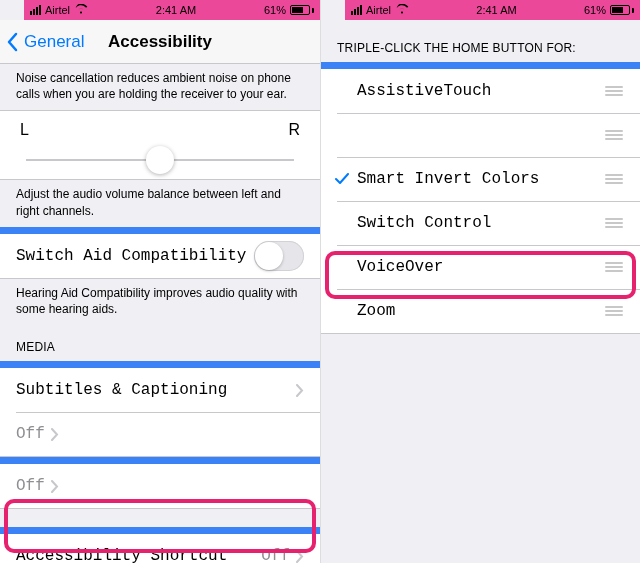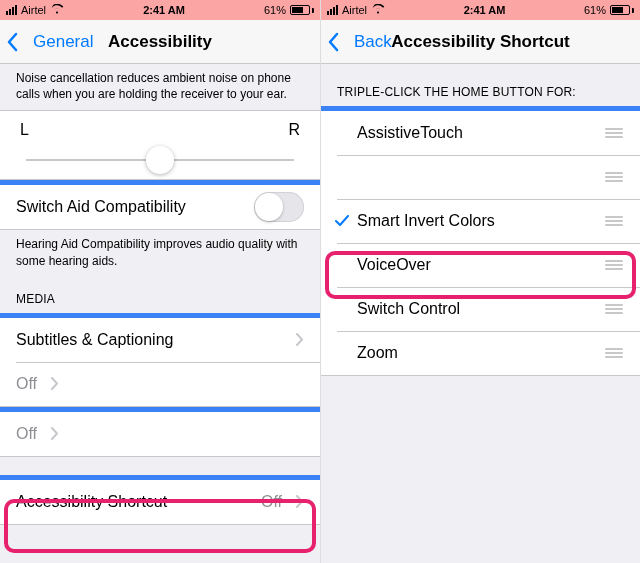--- a/index.html
+++ b/index.html
@@ -16,30 +16,31 @@
     height: 563px;
     background: #efeff4;
     position: relative;
     overflow: hidden;
   }
   .pane + .pane { border-left: 1px solid #ddd; }
 
   
   .statusbar {
     height: 20px;
-    background: #fca5a5;
+    background: #ec4899;
     display: flex;
     align-items: center;
     justify-content: space-between;
     padding: 0 6px;
     font-size: 11px;
     color: #000;
+    margin-left: 24px;
   }
   .sb-left, .sb-right { display: flex; align-items: center; gap: 4px; }
-  .sb-center { font-weight: 700; }
+  .sb-center { font-weight: 400; }
   .bars { display: inline-flex; align-items: flex-end; gap: 1px; }
   .bars span { width: 2px; background:#000; display:inline-block; }
   .bars span:nth-child(1){height:4px;}
   .bars span:nth-child(2){height:6px;}
   .bars span:nth-child(3){height:8px;}
   .bars span:nth-child(4){height:10px;}
   .wifi { font-size: 11px; }
   .battery { display:inline-flex; align-items:center; gap:2px;}
   .batt-body { width:20px; height:10px; border:1px solid #000; border-radius:2px; position:relative; }
   .batt-fill { position:absolute; left:1px; top:1px; bottom:1px; background:#000; }
@@ -52,21 +53,21 @@
     border-bottom: 1px solid #c8c7cc;
     display:flex;
     align-items:center;
     position:relative;
   }
   .nav-back {
     display:flex; align-items:center;
     color:#007aff;
     font-size:17px;
     padding-left:6px;
-    gap:15px;
+    gap:6px;
   }
   .nav-back svg { width:12px; height:20px; }
   .nav-title {
     position:absolute;
     left:0; right:0;
     text-align:center;
     font-size:17px;
     font-weight:600;
     color:#000;
     pointer-events:none;
@@ -75,38 +76,38 @@
   .scroll { height: calc(563px - 64px); overflow:hidden; }
 
   
   .footer-text, .header-text {
     font-size:12px;
     color:#000000;
     padding: 6px 16px 8px;
     line-height:1.35;
   }
   .header-text { text-transform: uppercase; padding-top:14px; padding-bottom:6px; letter-spacing:0.2px; font-size:12px;}
-  .group { background:#fff; border-top:5px solid #3b82f6; border-bottom:1px solid #c8c7cc; }
+  .group { background:#fff; border-top:7px solid #3b82f6; border-bottom:1px solid #c8c7cc;font-family:Liberation Mono, monospace; }
   .row {
     min-height:44px;
     display:flex;
     align-items:center;
     padding: 0 16px;
     font-size:16px;
     color:#000;
     position:relative;
   }
   .row + .row::before {
     content:"";
     position:absolute;
     left:16px; right:0; top:0;
     height:1px; background:#c8c7cc;
   }
   .row .label { flex:1; }
-  .row .value { color:#8e8e93; margin-right:14px; font-size:16px;}
+  .row .value { color:#8e8e93; margin-right:6px; font-size:16px;}
   .chev { color:#c7c7cc; }
   .chev svg { width:8px; height:13px; display:block;}
   .toggle {
     width:50px; height:30px; border-radius:15px;
     background:#e5e5ea; position:relative;
     box-shadow: inset 0 0 0 1px #d1d1d6;
   }
   .toggle .knob {
     width:28px; height:28px; border-radius:14px; background:#fff;
     position:absolute; top:1px; left:1px;
@@ -190,20 +191,21 @@
 
     <div class="slider-block">
       <div class="slider-labels">
         <span>L</span>
         <span>R</span>
       </div>
       <div class="slider-track">
         <div class="slider-thumb" style="left:calc(50% - 14px)"></div>
       </div>
     </div>
+    <div class="footer-text">Adjust the audio volume balance between left and right channels.</div>
 
     <div class="group">
       <div class="row">
         <span class="label">Switch Aid Compatibility</span>
         <div class="toggle">
             <div class="knob"></div>
           </div>
       </div>
     </div>
     <div class="footer-text">Hearing Aid Compatibility improves audio quality with some hearing aids.</div>
@@ -277,29 +279,20 @@
       <span>61%</span>
       <span class="battery">
         <span class="batt-body">
             <span class="batt-fill" style="width:61%"></span>
           </span>
         <span class="batt-cap"></span>
       </span>
     </div>
   </div>
 
-  <div class="navbar">
-    <div class="nav-back">
-      <svg viewBox="0 0 12 20">
-          <path d="M10 2L3 10l7 8" stroke="#007aff" stroke-width="2.5" fill="none" stroke-linecap="round" stroke-linejoin="round"></path>
-        </svg>
-      <span>Back</span>
-    </div>
-    <div class="nav-title">Accessibility Shortcut</div>
-  </div>
 
   <div class="scroll">
     <div class="header-text" style="padding-top:20px;">TRIPLE-CLICK THE HOME BUTTON FOR:</div>
     <div class="group" id="shortcut-list">
         <div class="row rt">
           <span class="check-slot"></span>
           <span class="label">AssistiveTouch</span>
           <span class="drag">
             <span></span>
             <span></span>
@@ -324,30 +317,30 @@
           </span>
           <span class="label">Smart Invert Colors</span>
           <span class="drag">
             <span></span>
             <span></span>
             <span></span>
           </span>
         </div>
         <div class="row rt">
           <span class="check-slot"></span>
+          <span class="label">Switch Control</span>
+          <span class="drag">
+            <span></span>
+            <span></span>
+            <span></span>
+          </span>
+        </div>
+        <div class="row rt">
+          <span class="check-slot"></span>
           <span class="label">VoiceOver</span>
-          <span class="drag">
-            <span></span>
-            <span></span>
-            <span></span>
-          </span>
-        </div>
-        <div class="row rt">
-          <span class="check-slot"></span>
-          <span class="label">Switch Control</span>
           <span class="drag">
             <span></span>
             <span></span>
             <span></span>
           </span>
         </div>
         <div class="row rt">
           <span class="check-slot"></span>
           <span class="label">Zoom</span>
           <span class="drag">

